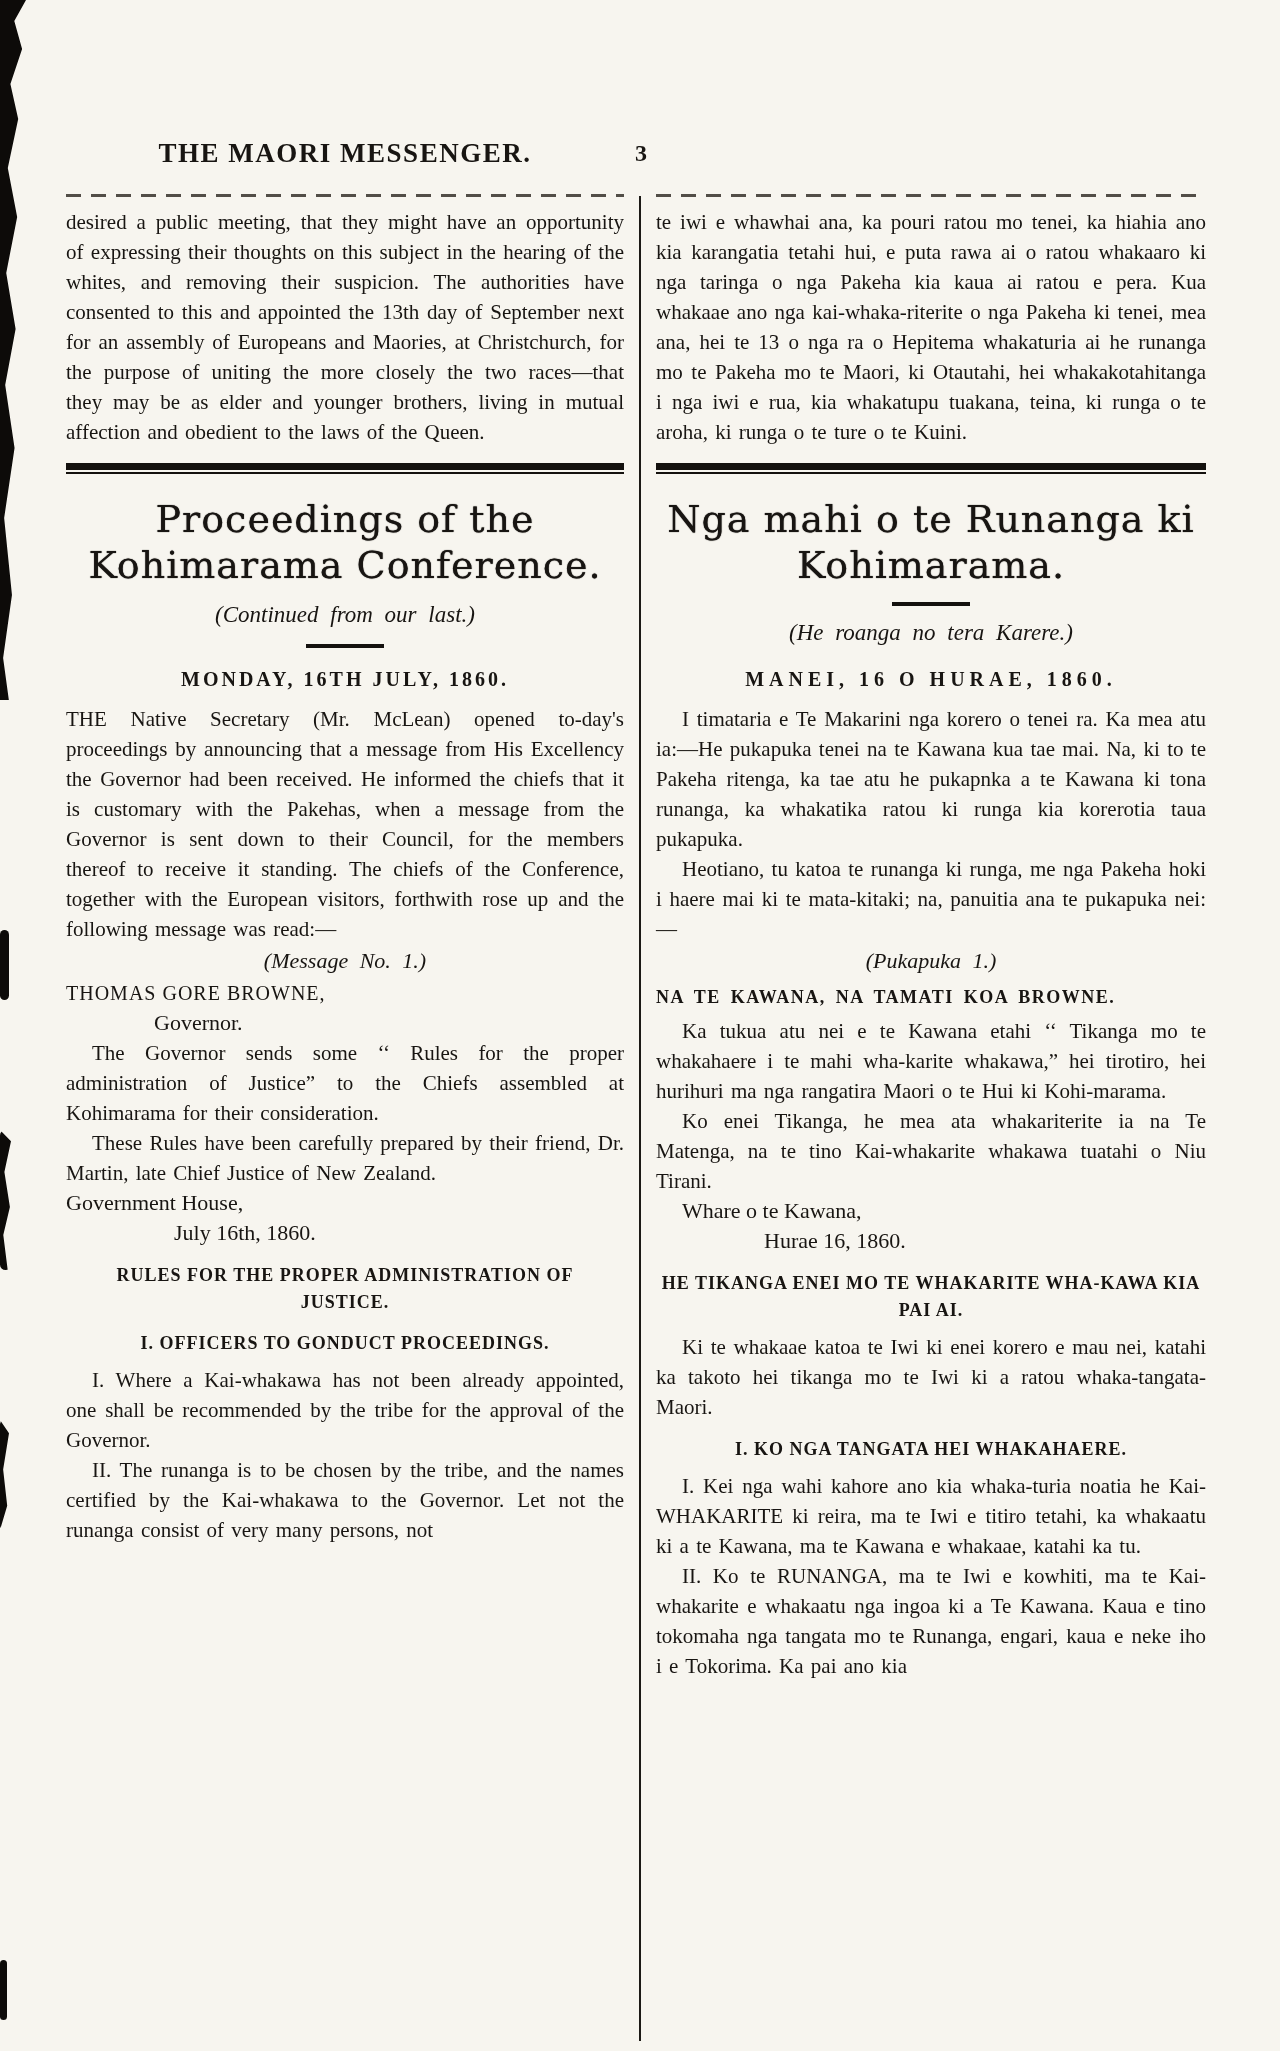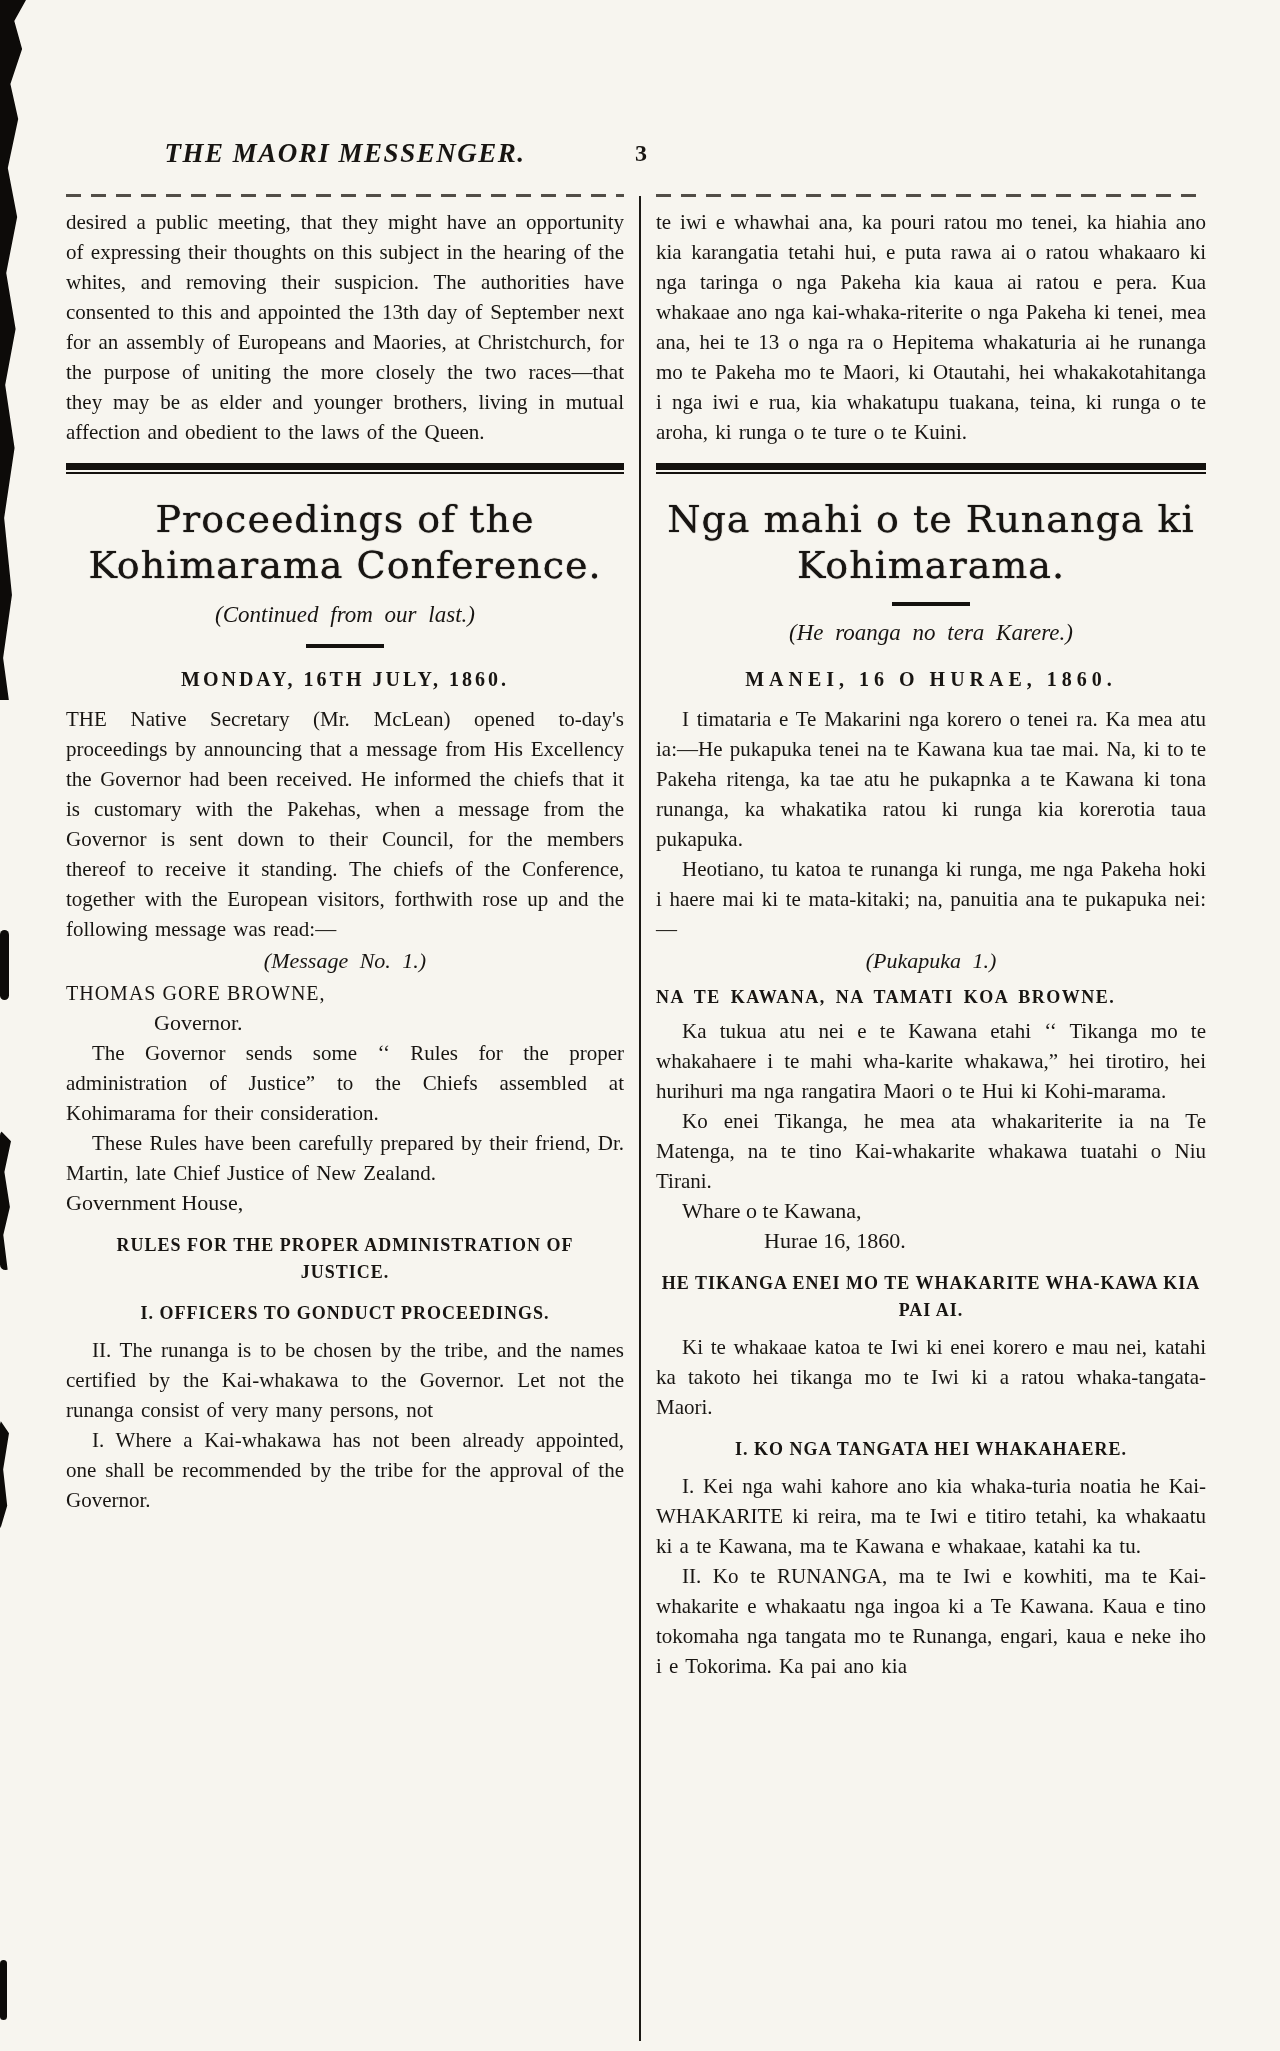--- a/index.html
+++ b/index.html
@@ -6,21 +6,21 @@
   #page{
     position:relative;
     width:1280px;height:2051px;
     background:#f7f5ef;
     font-family:"Liberation Serif","DejaVu Serif",serif;
     color:#181512;
     overflow:hidden;
   }
   
   .masthead{position:absolute;top:138px;font-weight:bold;font-size:27px;letter-spacing:1.5px;text-align:center;}
-  #mast-left{left:66px;width:558px;font-style:italic;}
+  #mast-left{left:66px;width:558px;}
   #mast-right{left:656px;width:550px;}
   #page-num{position:absolute;top:140px;left:628px;width:26px;text-align:center;font-weight:bold;font-size:24px;}
   .dashes{height:3px;background:repeating-linear-gradient(90deg,#35302a 0 15px,transparent 15px 25px);opacity:.85;margin-bottom:4px;}
   
   .col{position:absolute;top:194px;font-size:21px;line-height:30px;text-align:justify;}
   #col-left{left:66px;width:558px;}
   #col-right{left:656px;width:550px;}
   #divider{position:absolute;left:639px;top:196px;width:2px;height:1845px;background:#1c1916;}
   p{margin:0;word-spacing:2px;}
   p.indent{text-indent:26px;}
@@ -83,26 +83,27 @@
     <div class="dateline">MONDAY, 16TH JULY, 1860.</div>
 
     <p>THE Native Secretary (Mr. McLean) opened to-day's proceedings by announcing that a message from His Excellency the Governor had been received. He informed the chiefs that it is customary with the Pakehas, when a message from the Governor is sent down to their Council, for the members thereof to receive it standing. The chiefs of the Conference, together with the European visitors, forthwith rose up and the following message was read:—</p>
     <div class="msg-no">(Message No. 1.)</div>
     <div class="sig">THOMAS GORE BROWNE,</div>
     <div class="sig-title">Governor.</div>
 
     <p class="indent">The Governor sends some ‘‘ Rules for the proper administration of Justice” to the Chiefs assembled at Kohimarama for their consideration.</p>
     <p class="indent">These Rules have been carefully prepared by their friend, Dr. Martin, late Chief Justice of New Zealand.</p>
     <div class="addr">Government House,</div>
+    <div class="addr2">July 16th, 1860.</div>
 
     <div class="caps-head">RULES FOR THE PROPER ADMINISTRATION OF JUSTICE.</div>
 
     <div class="caps-head">I. OFFICERS TO GONDUCT PROCEEDINGS.</div>
+    <p class="indent">I. Where a Kai-whakawa has not been already appointed, one shall be recommended by the tribe for the approval of the Governor.</p>
     <p class="indent">II. The runanga is to be chosen by the tribe, and the names certified by the Kai-whakawa to the Governor. Let not the runanga consist of very many persons, not</p>
-    <p class="indent">I. Where a Kai-whakawa has not been already appointed, one shall be recommended by the tribe for the approval of the Governor.</p>
   </div>
 
   <div class="col" id="col-right">
     <div class="dashes"></div>
     <p class="intro">te iwi e whawhai ana, ka pouri ratou mo tenei, ka hiahia ano kia karangatia tetahi hui, e puta rawa ai o ratou whakaaro ki nga taringa o nga Pakeha kia kaua ai ratou e pera. Kua whakaae ano nga kai-whaka-riterite o nga Pakeha ki tenei, mea ana, hei te 13 o nga ra o Hepitema whakaturia ai he runanga mo te Pakeha mo te Maori, ki Otautahi, hei whakakotahitanga i nga iwi e rua, kia whakatupu tuakana, teina, ki runga o te aroha, ki runga o te ture o te Kuini.</p>
 
     <div class="double-rule"></div>
 
     <div class="blackletter">Nga mahi o te Runanga ki Kohimarama.</div>
     <div class="short-rule"></div>

